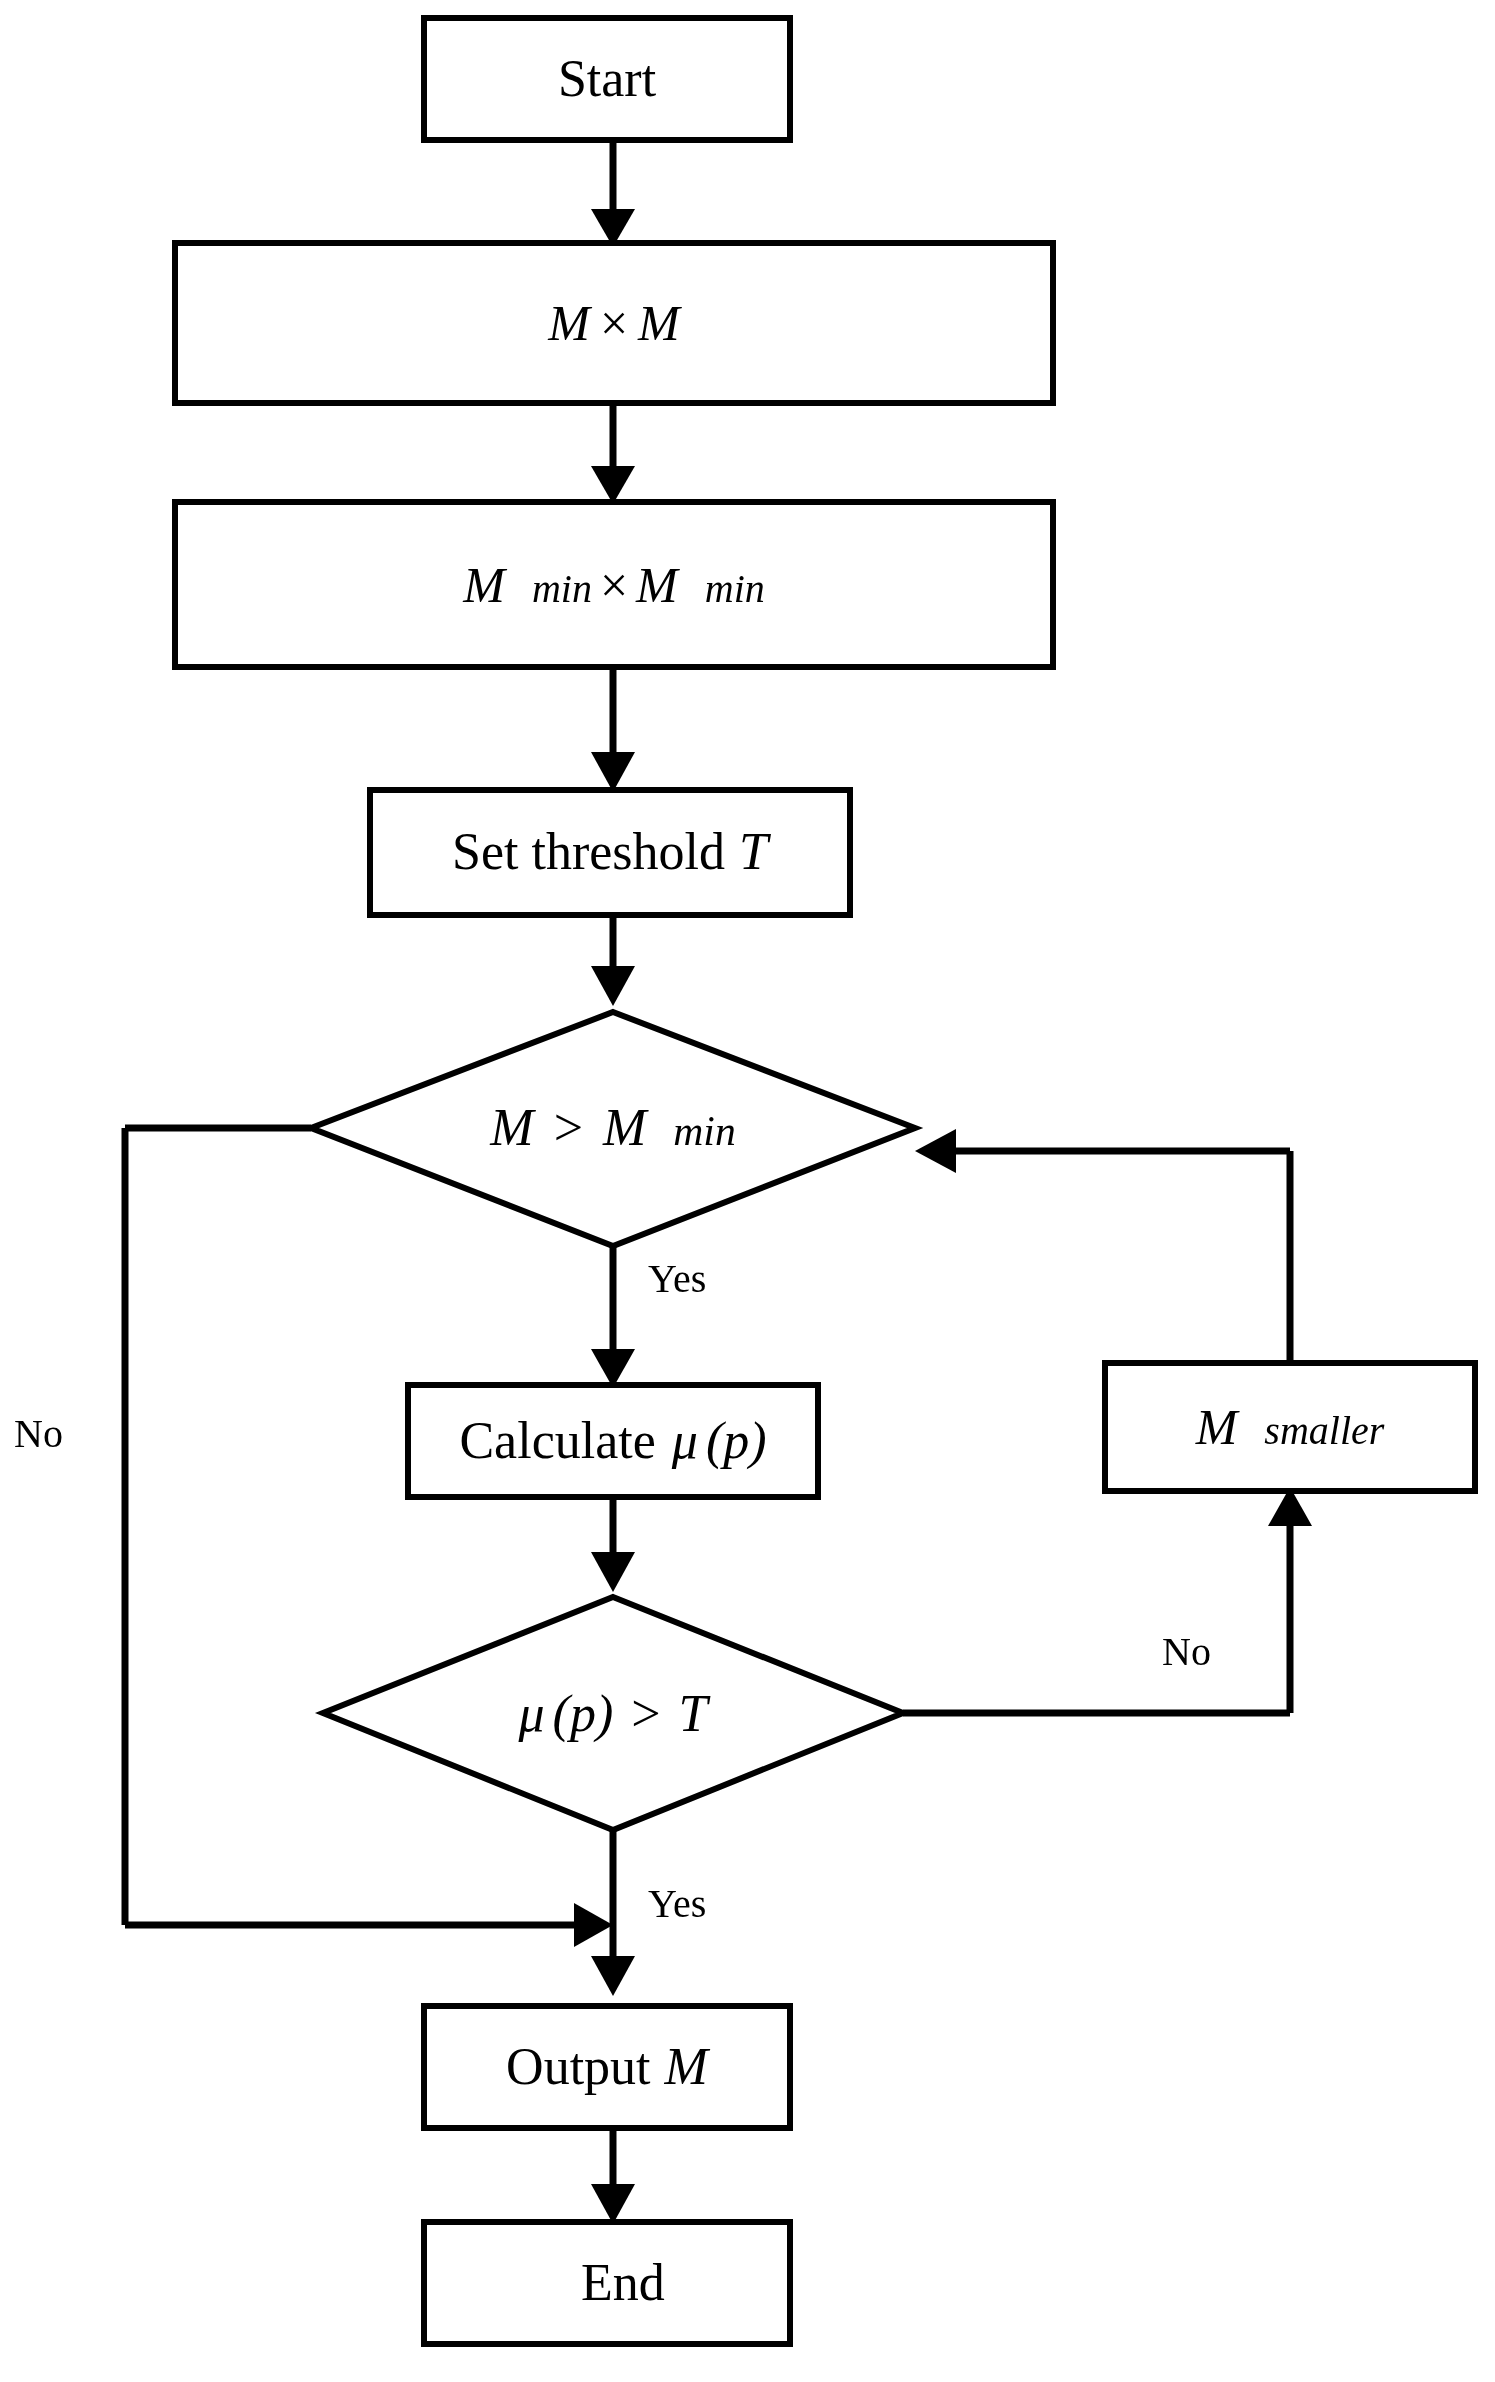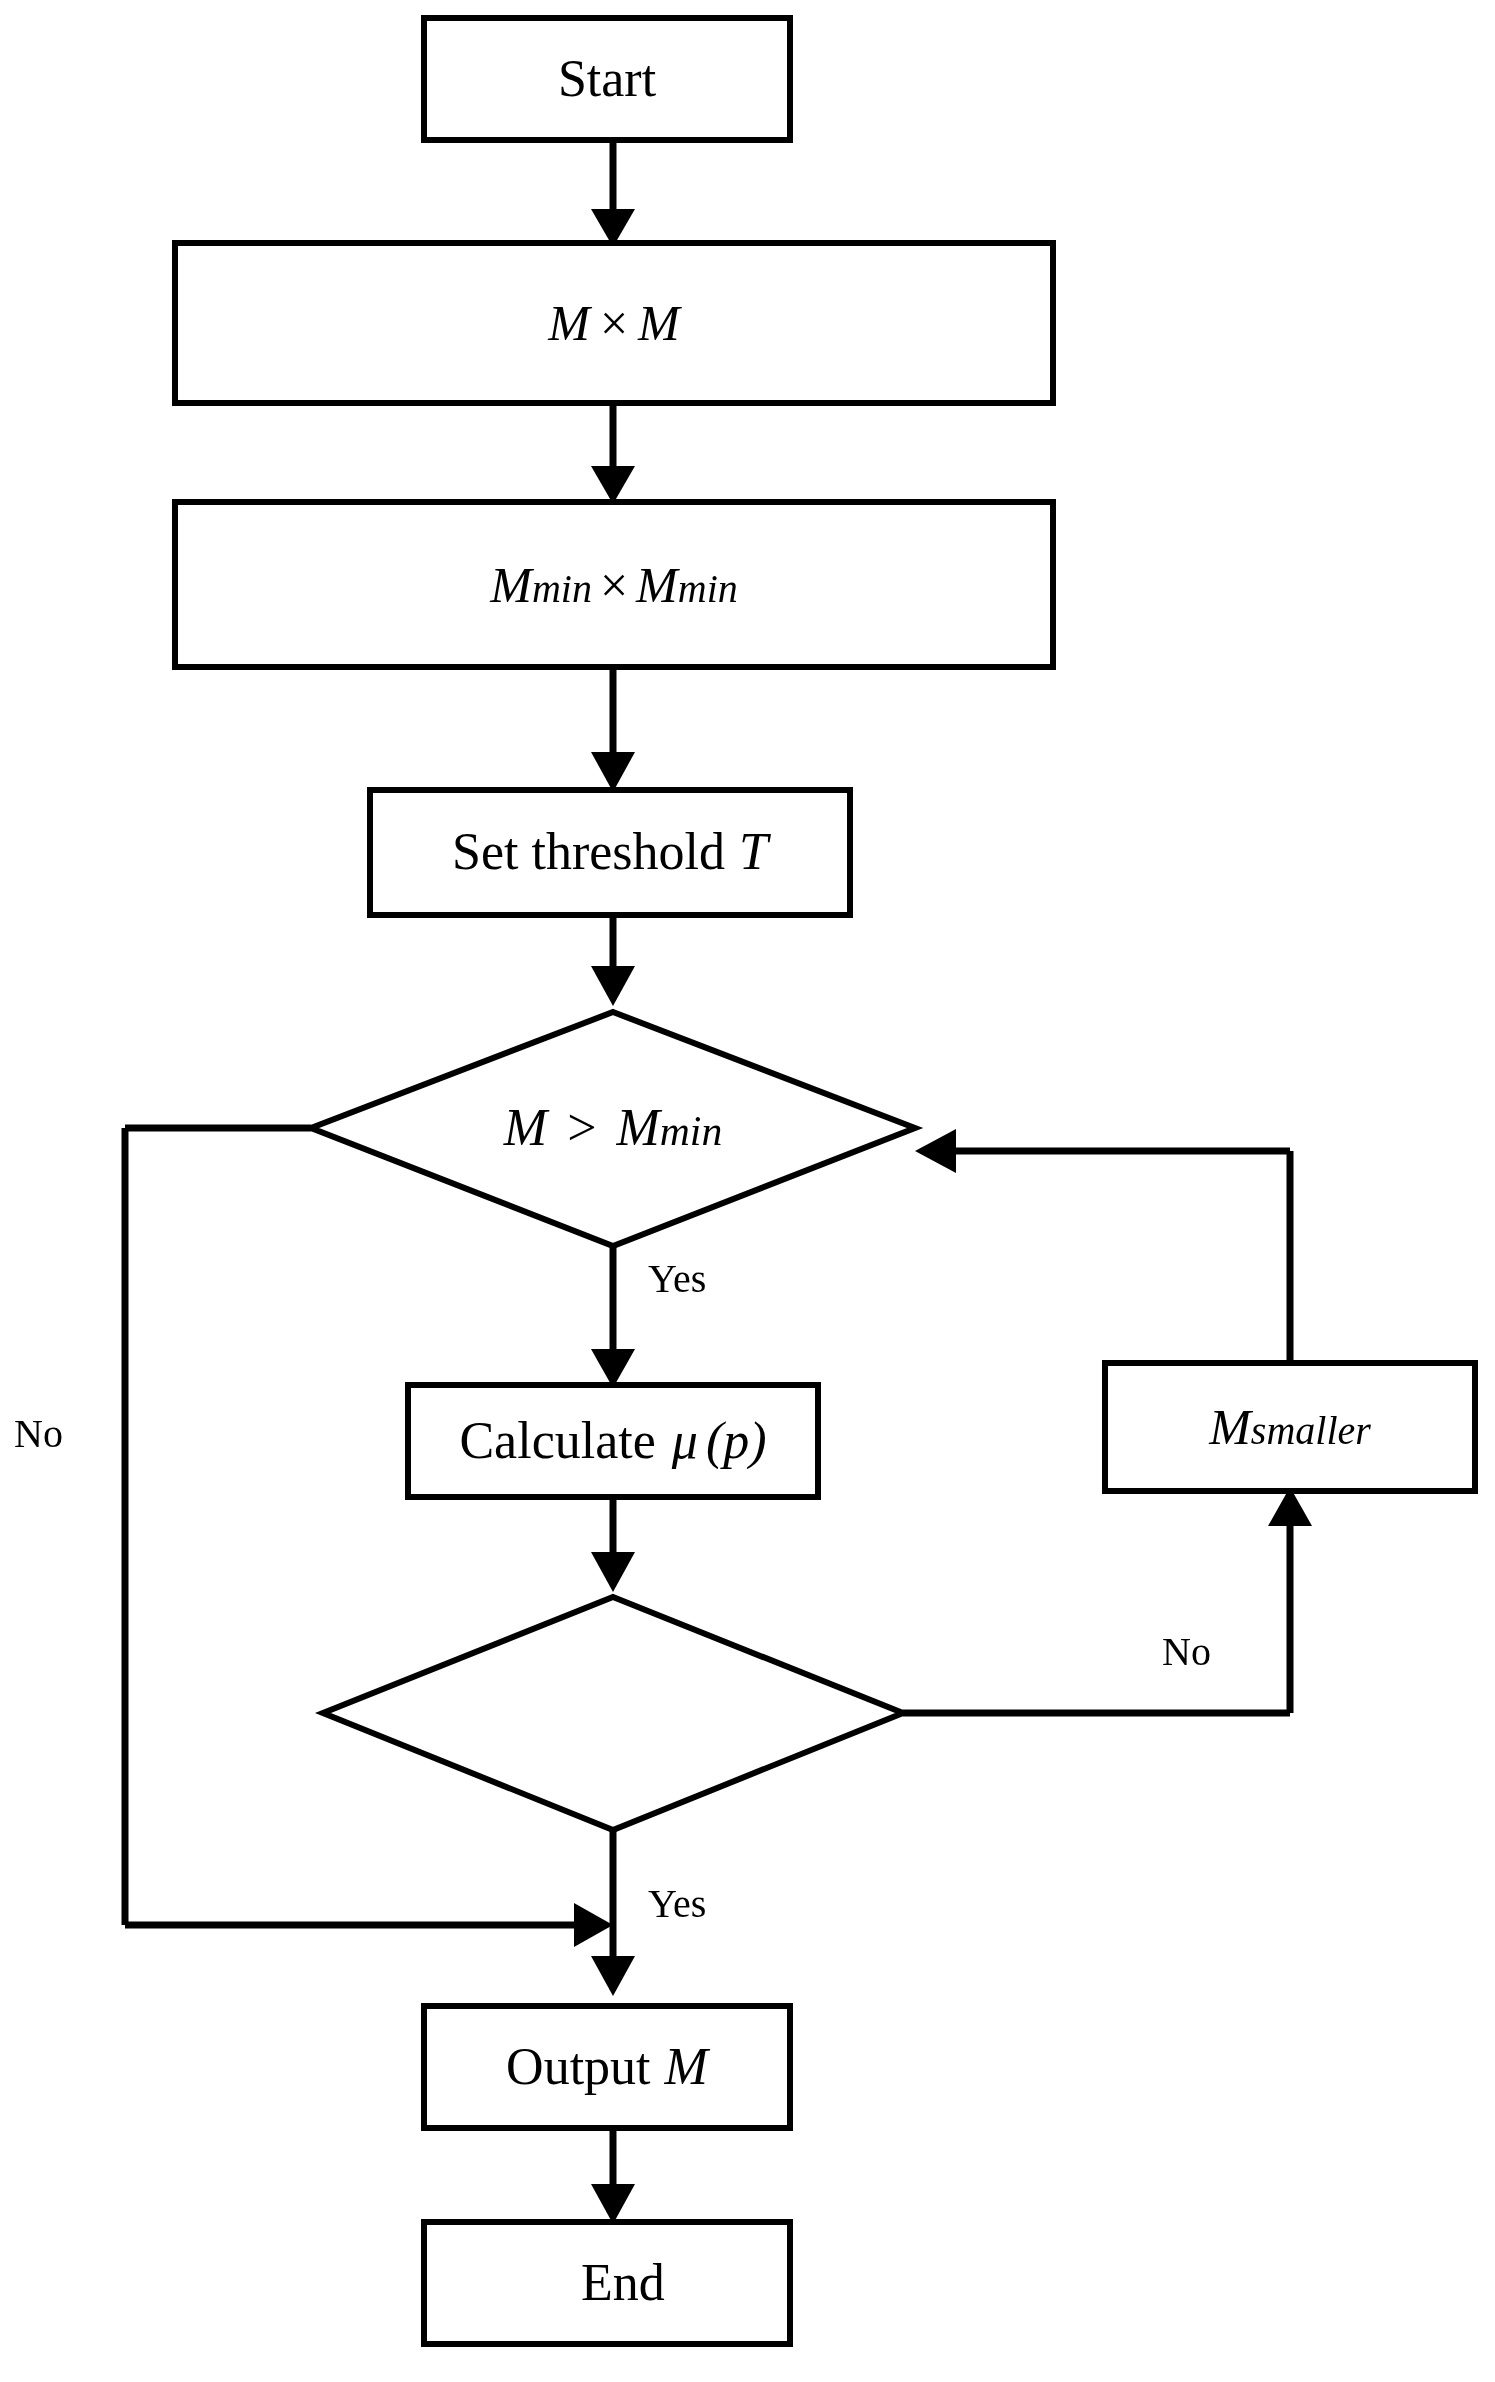--- a/index.html
+++ b/index.html
@@ -29,21 +29,21 @@
     flex-direction: column;
     align-items: center;
     justify-content: center;
     text-align: right;
     line-height: 1.12;
     white-space: nowrap;
     pointer-events: none;
   }
   .t-line { display: block; }
   .it { font-style: italic; }
-  .sub-word { font-size: 0.80em; font-style: italic; }
+  .sub-word { font-size: 0.80em; font-style: italic; margin-left: 27px; }
   .edge-label {
     position: absolute;
     font-size: 40px;
     white-space: nowrap;
   }
   .fs-50 { font-size: 50px; }
   .fs-52 { font-size: 52px; }
   .mu { font-style: italic; font-family: "Liberation Serif", "DejaVu Serif", serif; }
 </style>
 </head>
@@ -152,20 +152,25 @@
       <span>Calculate</span><span class="mu" style="padding-left:16px;">μ</span><span class="it" style="padding-left:8px;">(p)</span>
     </span>
   </div>
 
   <div class="node-text fs-50" style="left:1105px; top:1363px; width:370px; height:128px;">
     <span class="t-line">
       <span class="it">M</span><span class="sub-word">smaller</span>
     </span>
   </div>
 
+  <div class="node-text fs-52" style="left:323px; top:1648px; width:580px; height:132px;">
+    <span class="t-line">
+      <span class="mu">μ</span><span class="it" style="padding-left:8px;">(p)</span><span style="padding:0 18px;">&gt;</span><span class="it">T</span>
+    </span>
+  </div>
 
   <div class="node-text fs-52" style="left:424px; top:2006px; width:366px; height:122px;">
     <span class="t-line">
       <span>Output</span><span class="it" style="padding-left:14px;">M</span>
     </span>
   </div>
 
   <div class="node-text fs-52" style="left:440px; top:2222px; width:366px; height:122px;">
     <span class="t-line">End</span>
   </div>

